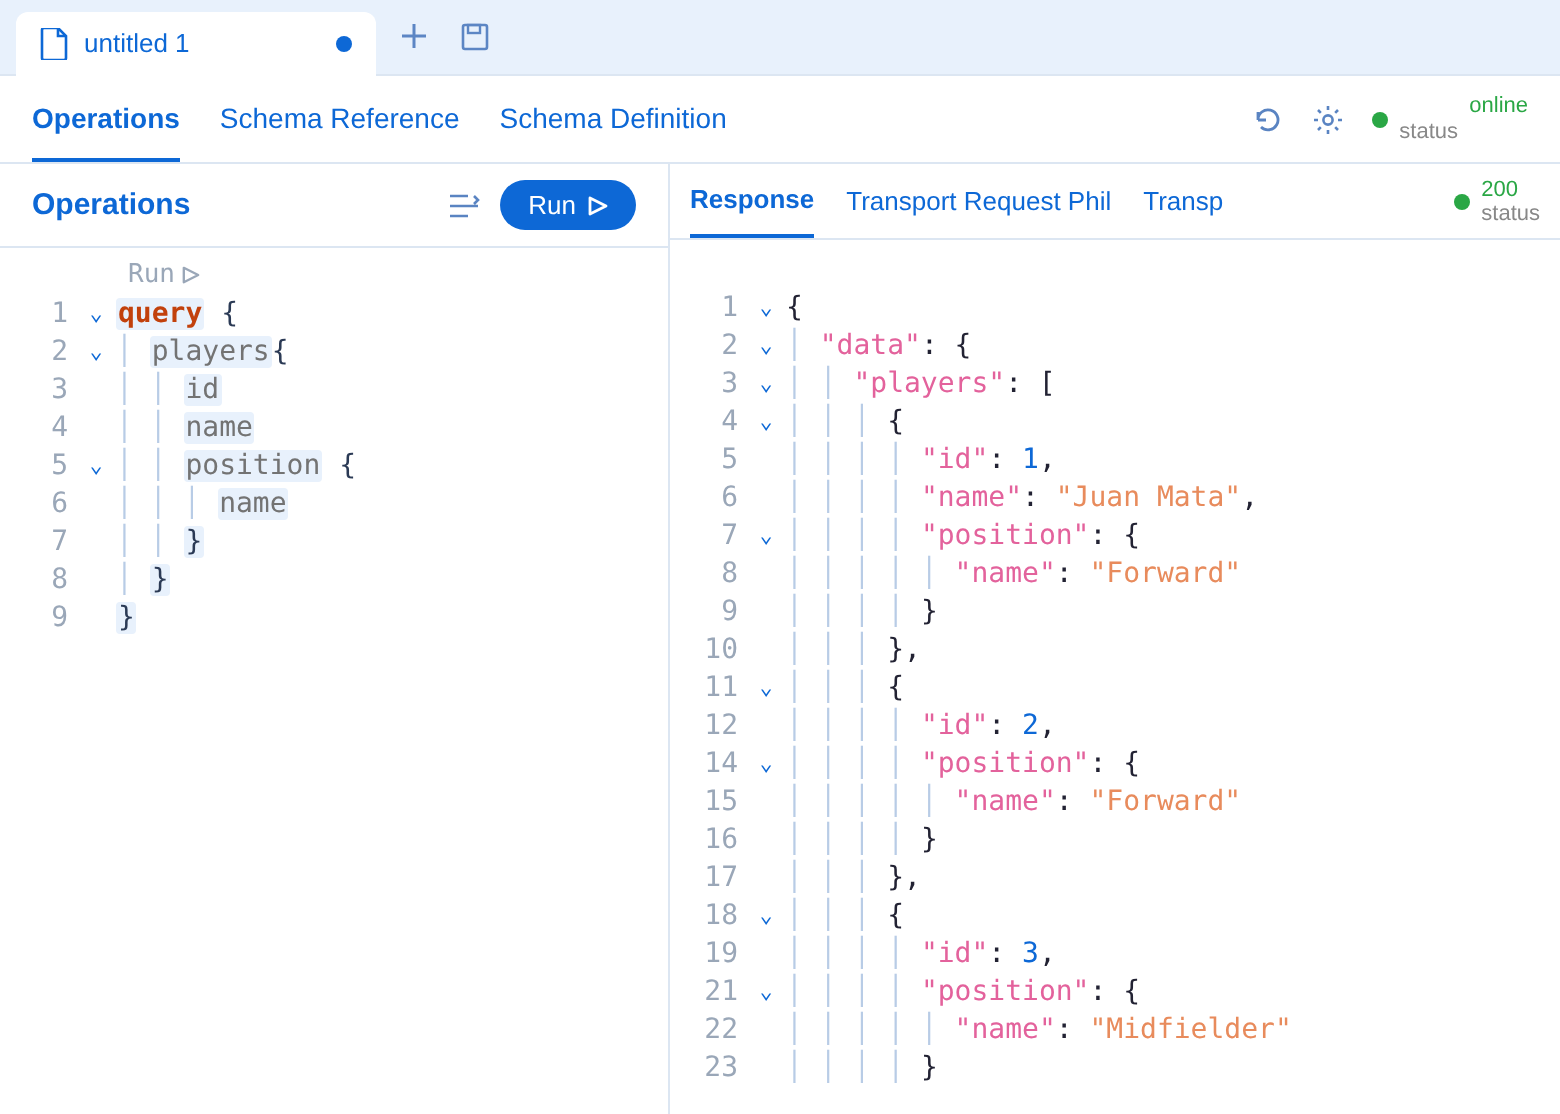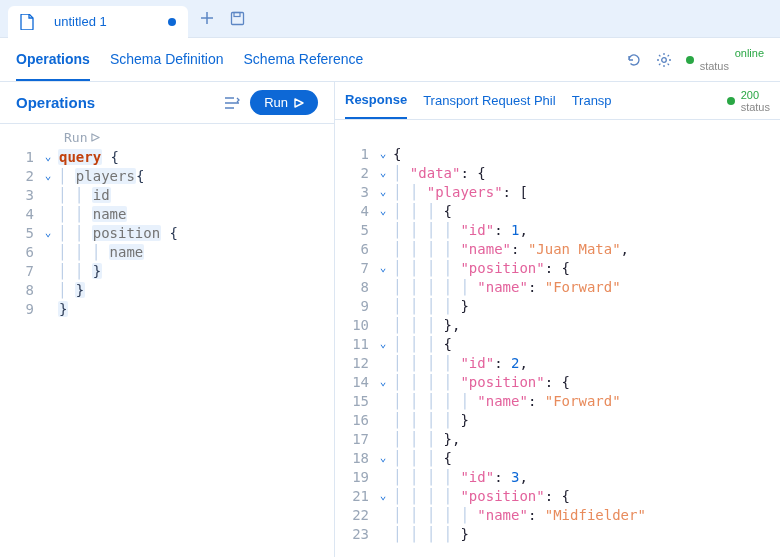--- a/index.html
+++ b/index.html
@@ -1,18 +1,18 @@
 <!DOCTYPE html>
 <html><head>
 <meta charset="utf-8">
 <style>
 * { margin: 0; padding: 0; box-sizing: border-box; }
 body { font-family: -apple-system, BlinkMacSystemFont, "Segoe UI", Arial, sans-serif; font-size: 13px; color: #333; background: #fff; width: 780px; height: 557px; overflow: hidden; }
 .top-bar { background: #e8f1fc; height: 38px; display: flex; align-items: center; padding: 0 8px; border-bottom: 1px solid #dce6f2; }
-.tab { background: #fff; border-radius: 6px 6px 0 0; padding: 6px 12px; display: flex; align-items: center; gap: 20px; margin-top: 6px; height: 32px; min-width: 180px; }
+.tab { background: #fff; border-radius: 6px 6px 0 0; padding: 6px 12px; display: flex; align-items: center; gap: 8px; margin-top: 6px; height: 32px; min-width: 180px; }
 .tab-icon { color: #0d68d6; }
 .tab-title { color: #0d68d6; font-size: 13px; flex: 1; }
 .dirty-dot { width: 8px; height: 8px; background: #0d68d6; border-radius: 50%; }
 .top-icons { display: flex; gap: 16px; margin-left: 12px; color: #5c86c4; }
 .nav-bar { display: flex; align-items: center; padding: 0 16px; height: 44px; border-bottom: 1px solid #dce6f2; }
 .nav-tabs { display: flex; gap: 20px; flex: 1; }
 .nav-tab { color: #0d68d6; font-size: 14px; padding: 12px 0; cursor: pointer; }
 .nav-tab.active { font-weight: 600; border-bottom: 2px solid #0d68d6; }
 .nav-right { display: flex; align-items: center; gap: 14px; color: #5a84c2; }
 .status-badge { display: flex; align-items: center; gap: 6px; font-size: 11px; line-height: 1.1; }
@@ -74,22 +74,22 @@
           <rect x="1.5" y="1.5" width="12" height="12" rx="1" fill="none" stroke="currentColor" stroke-width="1.3"></rect>
           <rect x="4" y="1.5" width="6" height="4" fill="none" stroke="currentColor" stroke-width="1.2"></rect>
         </svg>
       </span>
   </div>
 </div>
 
 <div class="nav-bar">
   <div class="nav-tabs">
     <div class="nav-tab active">Operations</div>
+    <div class="nav-tab">Schema Reference</div>
     <div class="nav-tab">Schema Definition</div>
-    <div class="nav-tab">Schema Reference</div>
   </div>
   <div class="nav-right">
     <span>
         <svg width="16" height="16" viewBox="0 0 16 16">
           <path d="M3 8a5 5 0 1 1 1.5 3.5M3 8V4m0 4h4" fill="none" stroke="currentColor" stroke-width="1.4"></path>
         </svg>
       </span>
     <span>
         <svg width="16" height="16" viewBox="0 0 16 16">
           <circle cx="8" cy="8" r="2.3" fill="none" stroke="currentColor" stroke-width="1.3"></circle>

